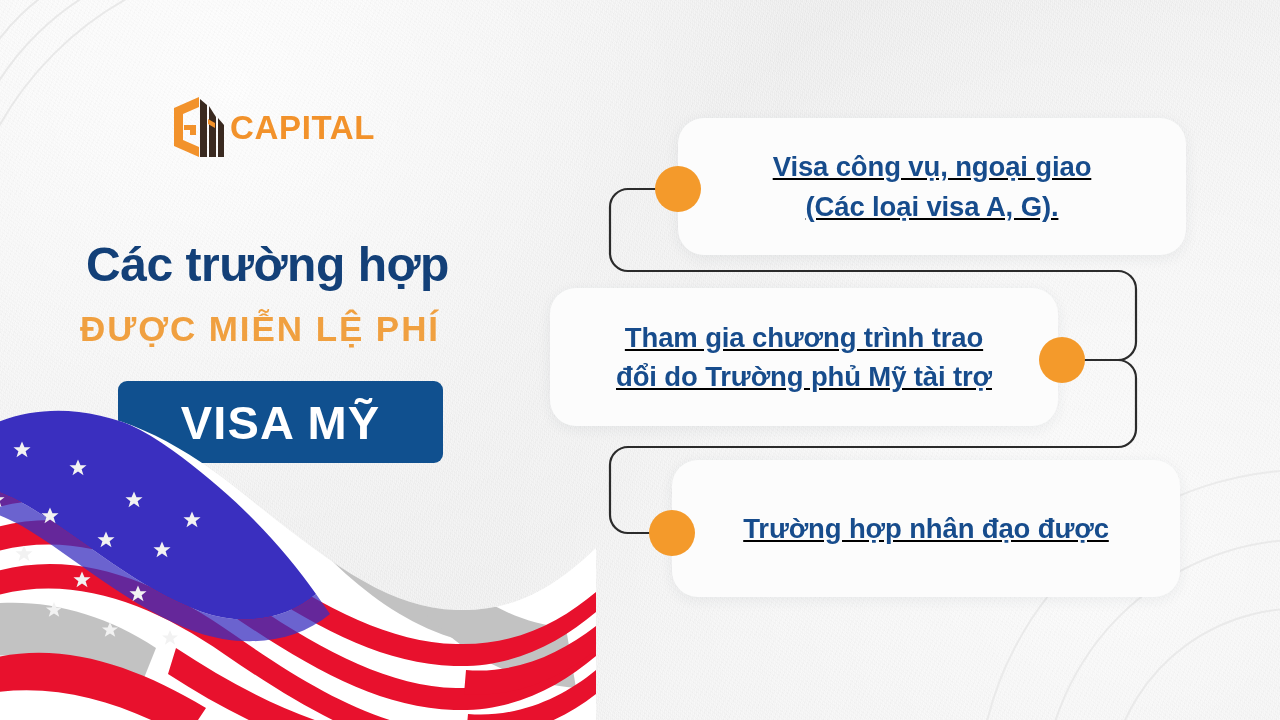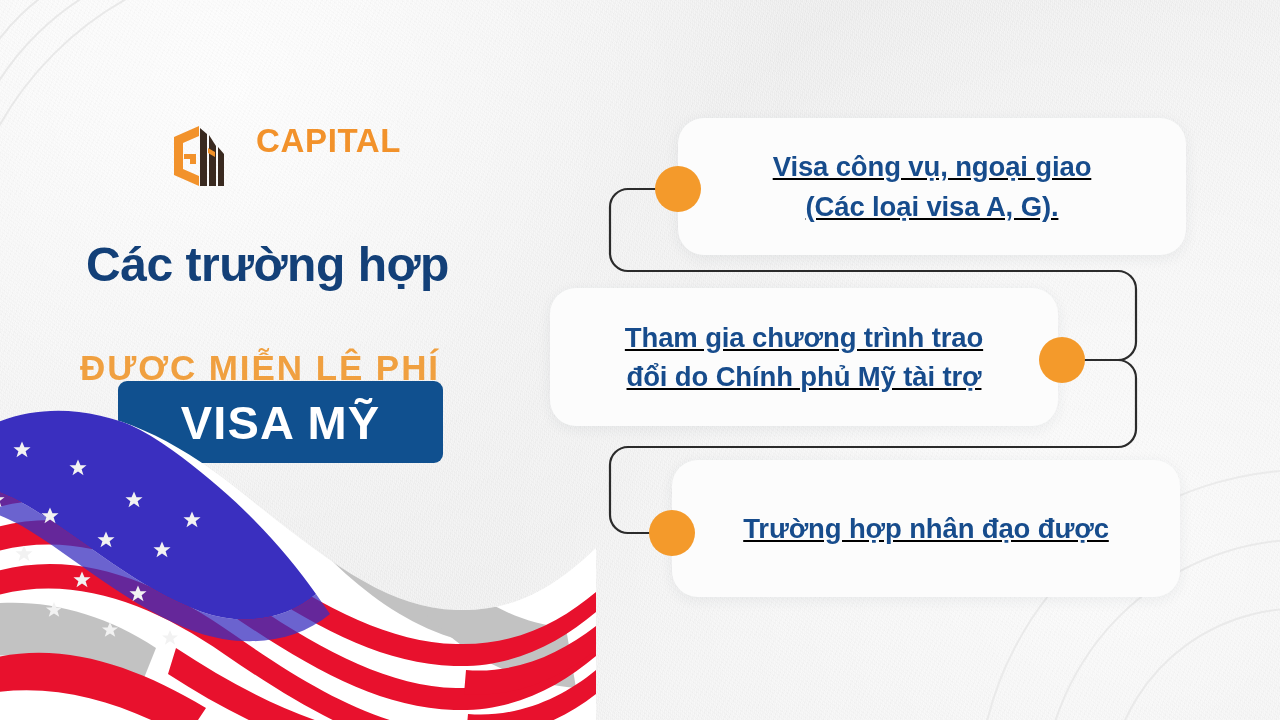--- a/index.html
+++ b/index.html
@@ -21,36 +21,36 @@
   .grain{
     position:absolute; inset:0; pointer-events:none; opacity:.55;
     background-image:
       repeating-linear-gradient(37deg, rgba(0,0,0,.022) 0 1px, rgba(255,255,255,0) 1px 3px),
       repeating-linear-gradient(118deg, rgba(0,0,0,.018) 0 1px, rgba(255,255,255,0) 1px 4px),
       repeating-linear-gradient(84deg, rgba(255,255,255,.5) 0 1px, rgba(255,255,255,0) 1px 2px);
   }
   .arcs{ position:absolute; inset:0; pointer-events:none; }
 
   
-  .logo{ position:absolute; left:168px; top:124px; display:flex; gap:26px; }
+  .logo{ position:absolute; left:168px; top:95px; display:flex; align-items:center; gap:0; }
   .logo-mark{ width:62px; height:64px; display:block; }
   .logo-word{
     font-size:33px; font-weight:700; letter-spacing:.02em;
     color:#F2922B; line-height:1;
   }
 
   .head1{
     position:absolute; left:86px; top:238px; width:430px;
     font-size:48px; font-weight:700; color:#134078; letter-spacing:-.01em;
     line-height:1.12;
   }
   .head2{
     position:absolute; left:80px; top:310px; width:440px;
     font-size:35px; font-weight:600; color:#F0A040;
-    letter-spacing:.055em; line-height:1.1;margin-top:39px;
+    letter-spacing:.055em; line-height:1.1;
   }
   .badge{
     position:absolute; left:118px; top:381px;
     width:325px; height:82px; background:#10508F; border-radius:9px;
     display:flex; align-items:center; justify-content:center;
   }
   .badge span{
     color:#ffffff; font-size:47px; font-weight:700; letter-spacing:.025em;
     line-height:1;
   }
@@ -226,21 +226,21 @@
     <p>
       <span>Visa công vụ, ngoại giao</span><br>
       <span>(Các loại visa A, G).</span>
     </p>
   </div>
   <div class="dot" id="dot-1"></div>
 
   <div class="card" id="card-2">
     <p>
       <span>Tham gia chương trình trao</span><br>
-      <span>đổi do Chính phủ Mỹ tài trợ</span>
+      <span>đổi do Trường phủ Mỹ tài trợ</span>
     </p>
   </div>
   <div class="dot" id="dot-2"></div>
 
   <div class="card" id="card-3">
     <p>
       <span>Trường hợp nhân đạo được</span><br>
     </p>
   </div>
   <div class="dot" id="dot-3"></div>

